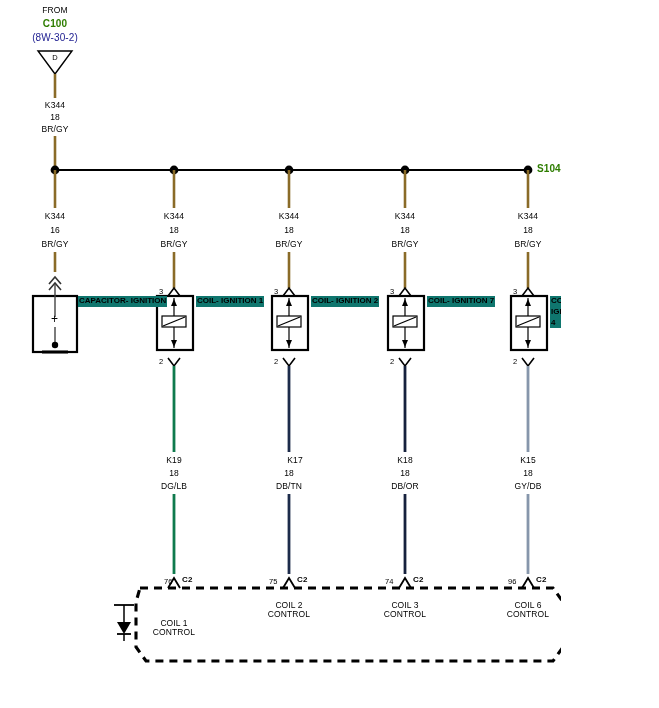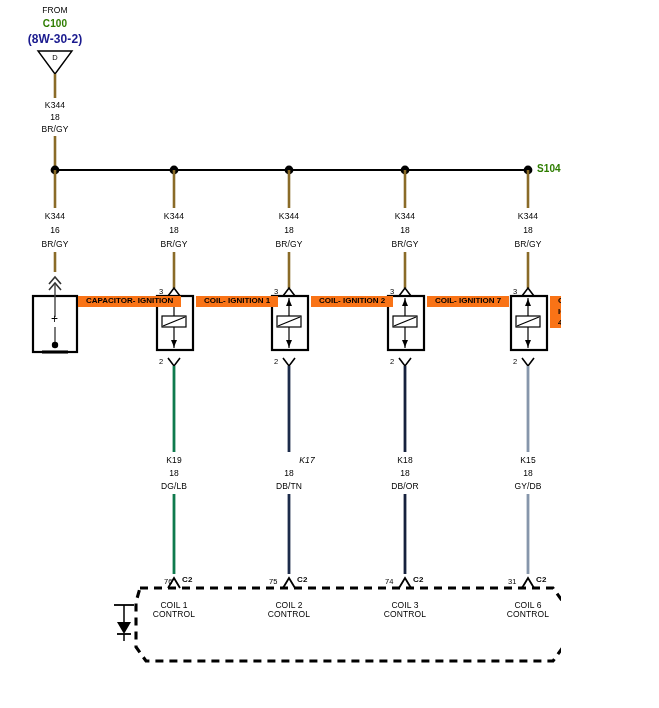--- a/index.html
+++ b/index.html
@@ -34,36 +34,36 @@
     letter-spacing: 0.1px;
   }
   .lbl-c {
     text-align: center;
     transform: translateX(-50%);
   }
   .lbl-l {
     text-align: left;
   }
   .hl {
-    background: #f97316;
+    background: #0f766e;
     font-weight: bold;
     font-size: 8px;
     color: #000000;
-    padding: 0 8px;
+    padding: 0 1px;
     line-height: 1.35;
   }
   .green-code {
     color: #2e7d00;
     font-weight: bold;
     font-size: 10px;
   }
   .blue-code {
     color: #1b1b8f;
-    font-weight: bold;
-    font-size: 12px;
+    font-weight: normal;
+    font-size: 10px;
   }
   .pin {
     font-size: 7.5px;
   }
   .cnum {
     font-size: 8px;
     font-weight: bold;
   }
   .tri-d {
     font-size: 7.5px;
@@ -227,45 +227,45 @@
 
   <div class="lbl pin" style="left:513px; top:288px;">3</div>
   <div class="lbl pin" style="left:513px; top:358px;">2</div>
   <div class="hl" style="position:absolute; left:550px; top:296px;">COIL-
 IGNITION 4</div>
 
   <div class="lbl lbl-c" style="left:174px; top:456px;">K19</div>
   <div class="lbl lbl-c" style="left:174px; top:469px;">18</div>
   <div class="lbl lbl-c" style="left:174px; top:482px;">DG/LB</div>
 
-  <div class="lbl lbl-c" style="left:307px; top:456px;font-style:italic;">K17</div>
+  <div class="lbl lbl-c" style="left:295px; top:456px;">K17</div>
   <div class="lbl lbl-c" style="left:289px; top:469px;">18</div>
   <div class="lbl lbl-c" style="left:289px; top:482px;">DB/TN</div>
 
   <div class="lbl lbl-c" style="left:405px; top:456px;">K18</div>
   <div class="lbl lbl-c" style="left:405px; top:469px;">18</div>
   <div class="lbl lbl-c" style="left:405px; top:482px;">DB/OR</div>
 
   <div class="lbl lbl-c" style="left:528px; top:456px;">K15</div>
   <div class="lbl lbl-c" style="left:528px; top:469px;">18</div>
   <div class="lbl lbl-c" style="left:528px; top:482px;">GY/DB</div>
 
   <div class="lbl pin" style="left:164px; top:578px;">76</div>
   <div class="lbl cnum" style="left:182px; top:576px;">C2</div>
 
   <div class="lbl pin" style="left:269px; top:578px;">75</div>
   <div class="lbl cnum" style="left:297px; top:576px;">C2</div>
 
   <div class="lbl pin" style="left:385px; top:578px;">74</div>
   <div class="lbl cnum" style="left:413px; top:576px;">C2</div>
 
-  <div class="lbl pin" style="left:508px; top:578px;">31</div>
+  <div class="lbl pin" style="left:508px; top:578px;">96</div>
   <div class="lbl cnum" style="left:536px; top:576px;">C2</div>
 
-  <div class="lbl lbl-c" style="left:174px; top:601px;">COIL 1
+  <div class="lbl lbl-c" style="left:174px; top:619px;">COIL 1
 CONTROL</div>
   <div class="lbl lbl-c" style="left:289px; top:601px;">COIL 2
 CONTROL</div>
   <div class="lbl lbl-c" style="left:405px; top:601px;">COIL 3
 CONTROL</div>
   <div class="lbl lbl-c" style="left:528px; top:601px;">COIL 6
 CONTROL</div>
 
 
 </div>

